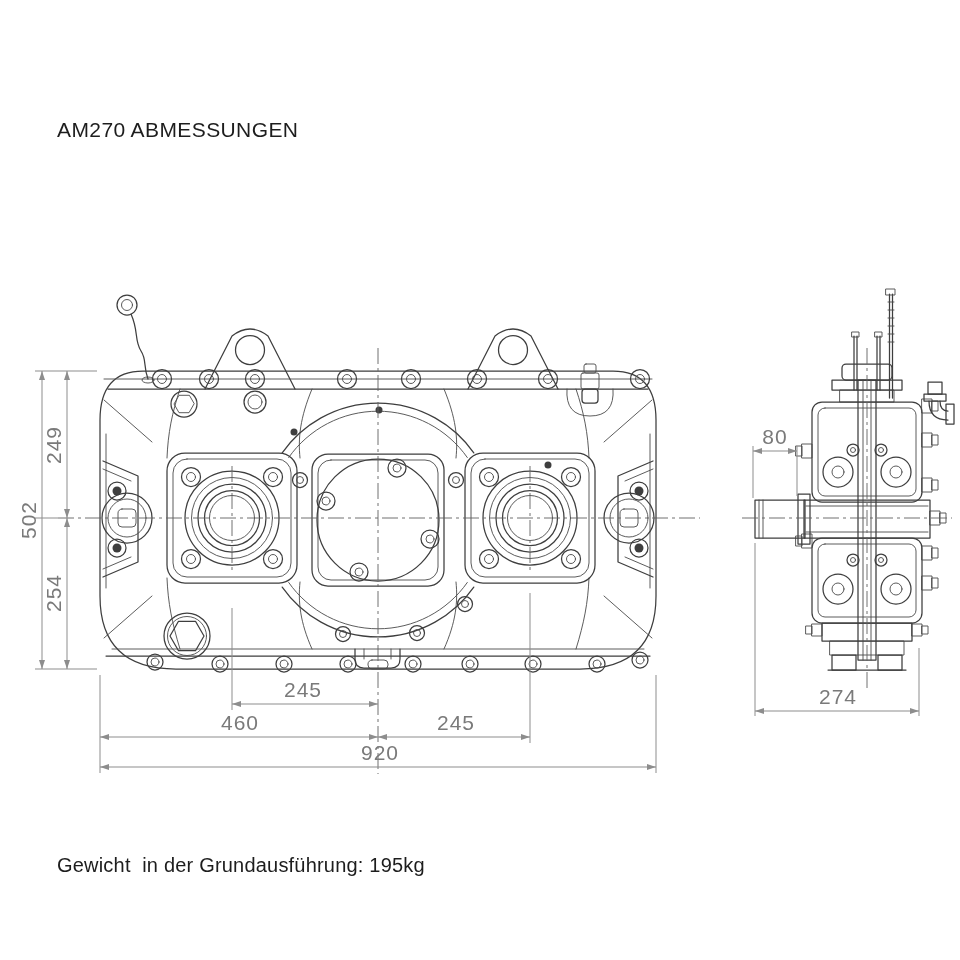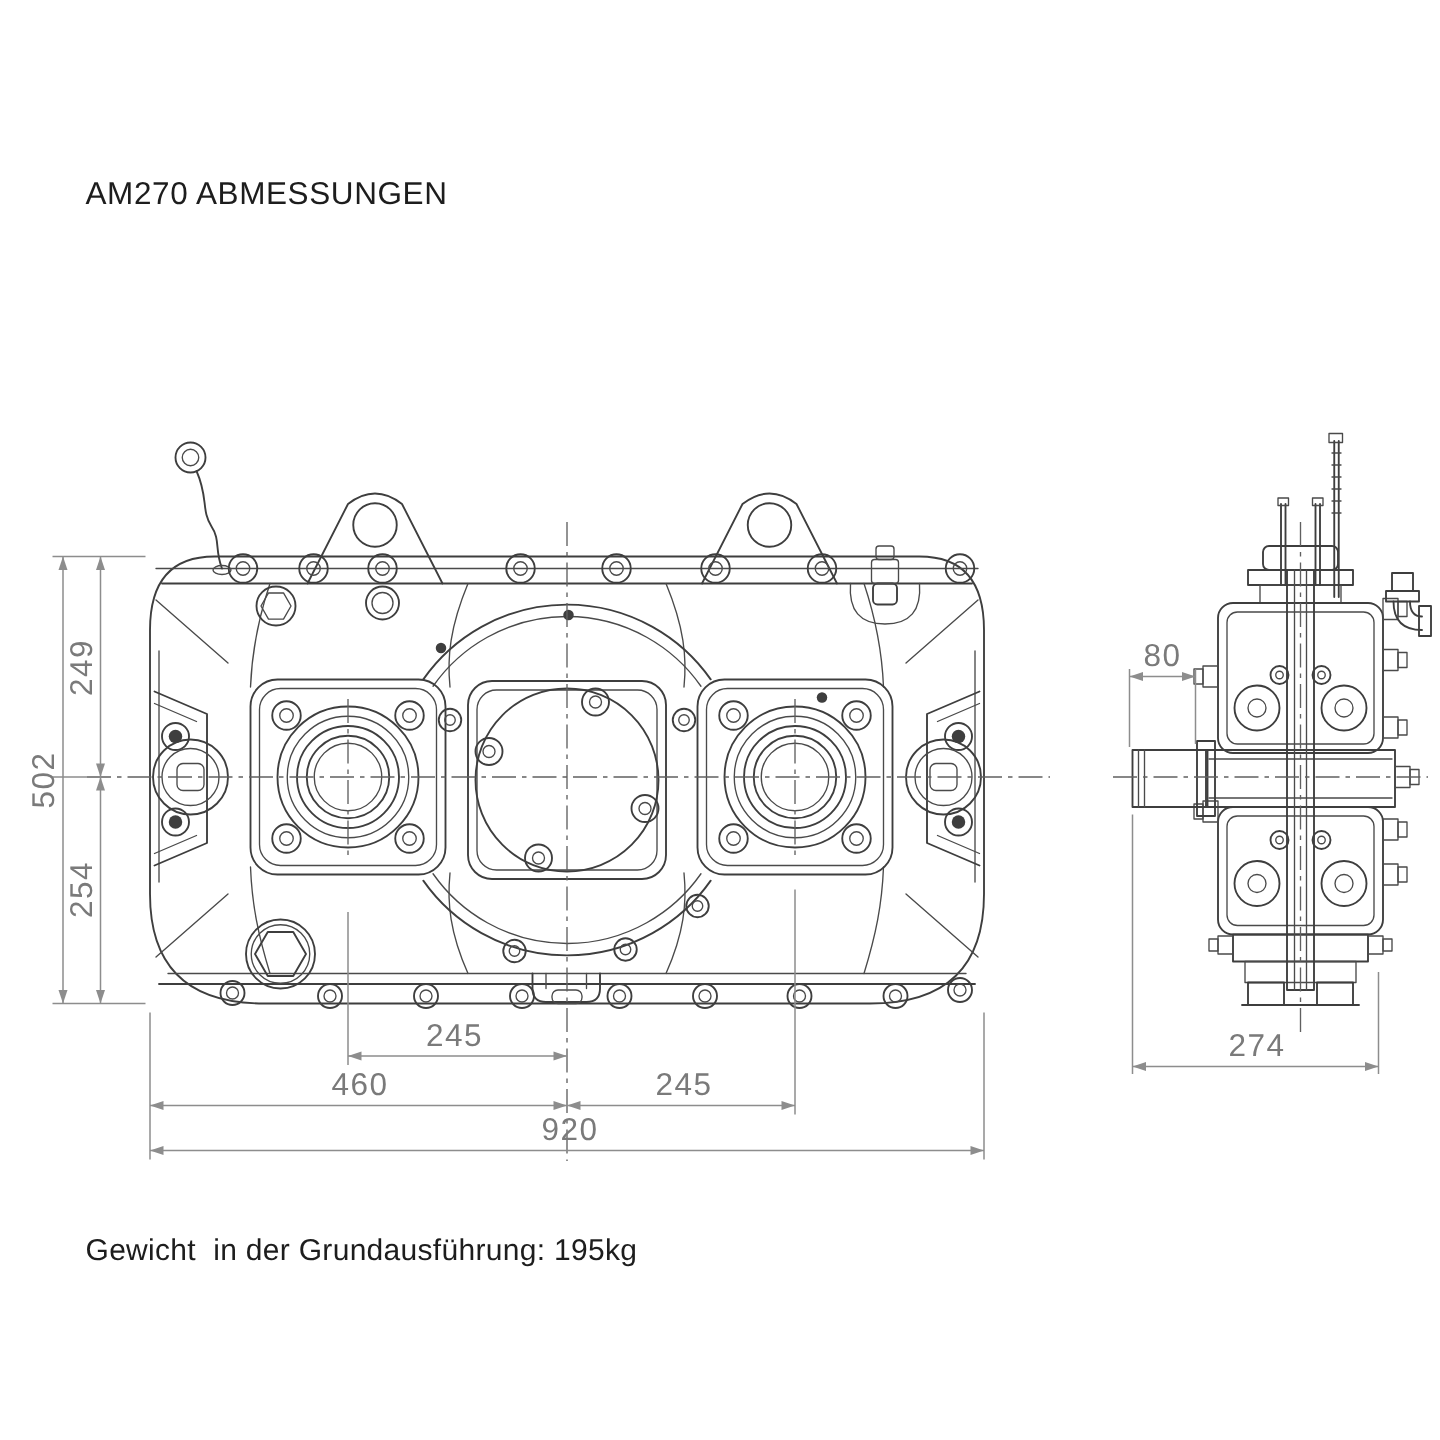--- a/index.html
+++ b/index.html
@@ -1,20 +1,20 @@
 <!DOCTYPE html>
 <html><head>
 <meta charset="utf-8">
 <style>
   html,body{margin:0;padding:0;background:#ffffff;}
   .canvas{position:relative;width:960px;height:960px;background:#ffffff;overflow:hidden;
           font-family:"Liberation Sans",sans-serif;margin-top:48px;}
   .title{position:absolute;left:57px;top:70px;font-size:21px;font-weight:500;
          letter-spacing:.4px;color:#1d1d1d;white-space:pre;}
-  .weight{position:absolute;left:57px;top:775px;font-size:20px;font-weight:500;
+  .weight{position:absolute;left:57px;top:806px;font-size:20px;font-weight:500;
           letter-spacing:.2px;color:#1d1d1d;white-space:pre;}
   svg{position:absolute;left:0;top:0;}
   .pl{stroke:#3e3e3e;fill:none;stroke-width:1.25;stroke-linecap:round;stroke-linejoin:round;}
   .pl2{stroke:#4a4a4a;fill:none;stroke-width:.9;stroke-linecap:round;stroke-linejoin:round;}
   .fd{fill:#3e3e3e;stroke:none;}
   .cl{stroke:#606060;fill:none;stroke-width:.9;stroke-dasharray:16 4 3 4;}
   .dl{stroke:#8d8d8d;fill:none;stroke-width:1;}
   .da{fill:#8d8d8d;stroke:none;}
   .dt{fill:#7a7a7a;font-family:"Liberation Sans",sans-serif;font-size:21px;letter-spacing:1px;}
 </style>

